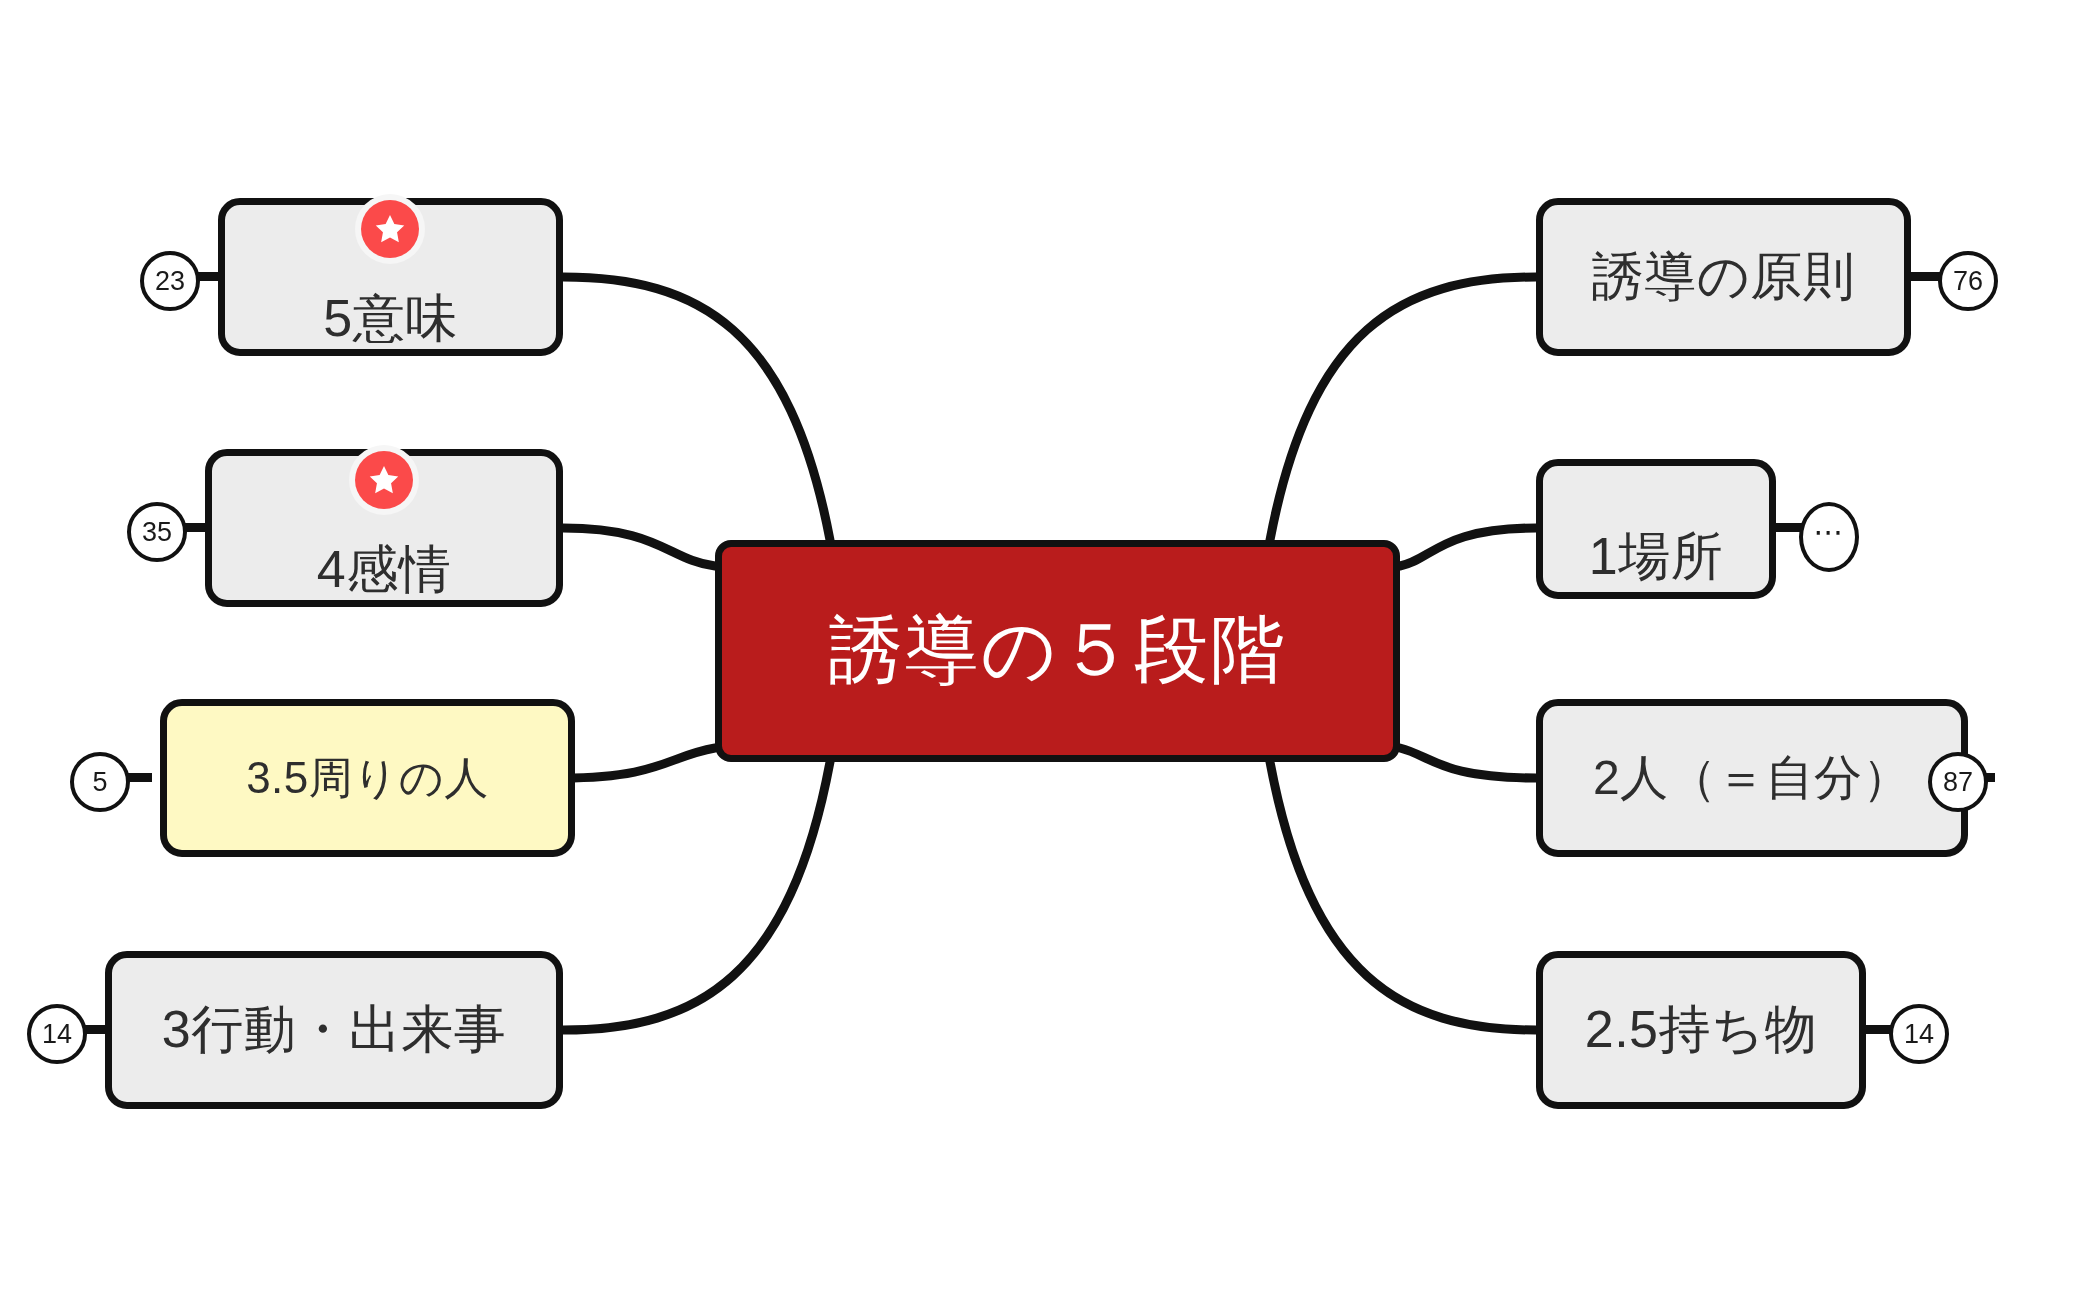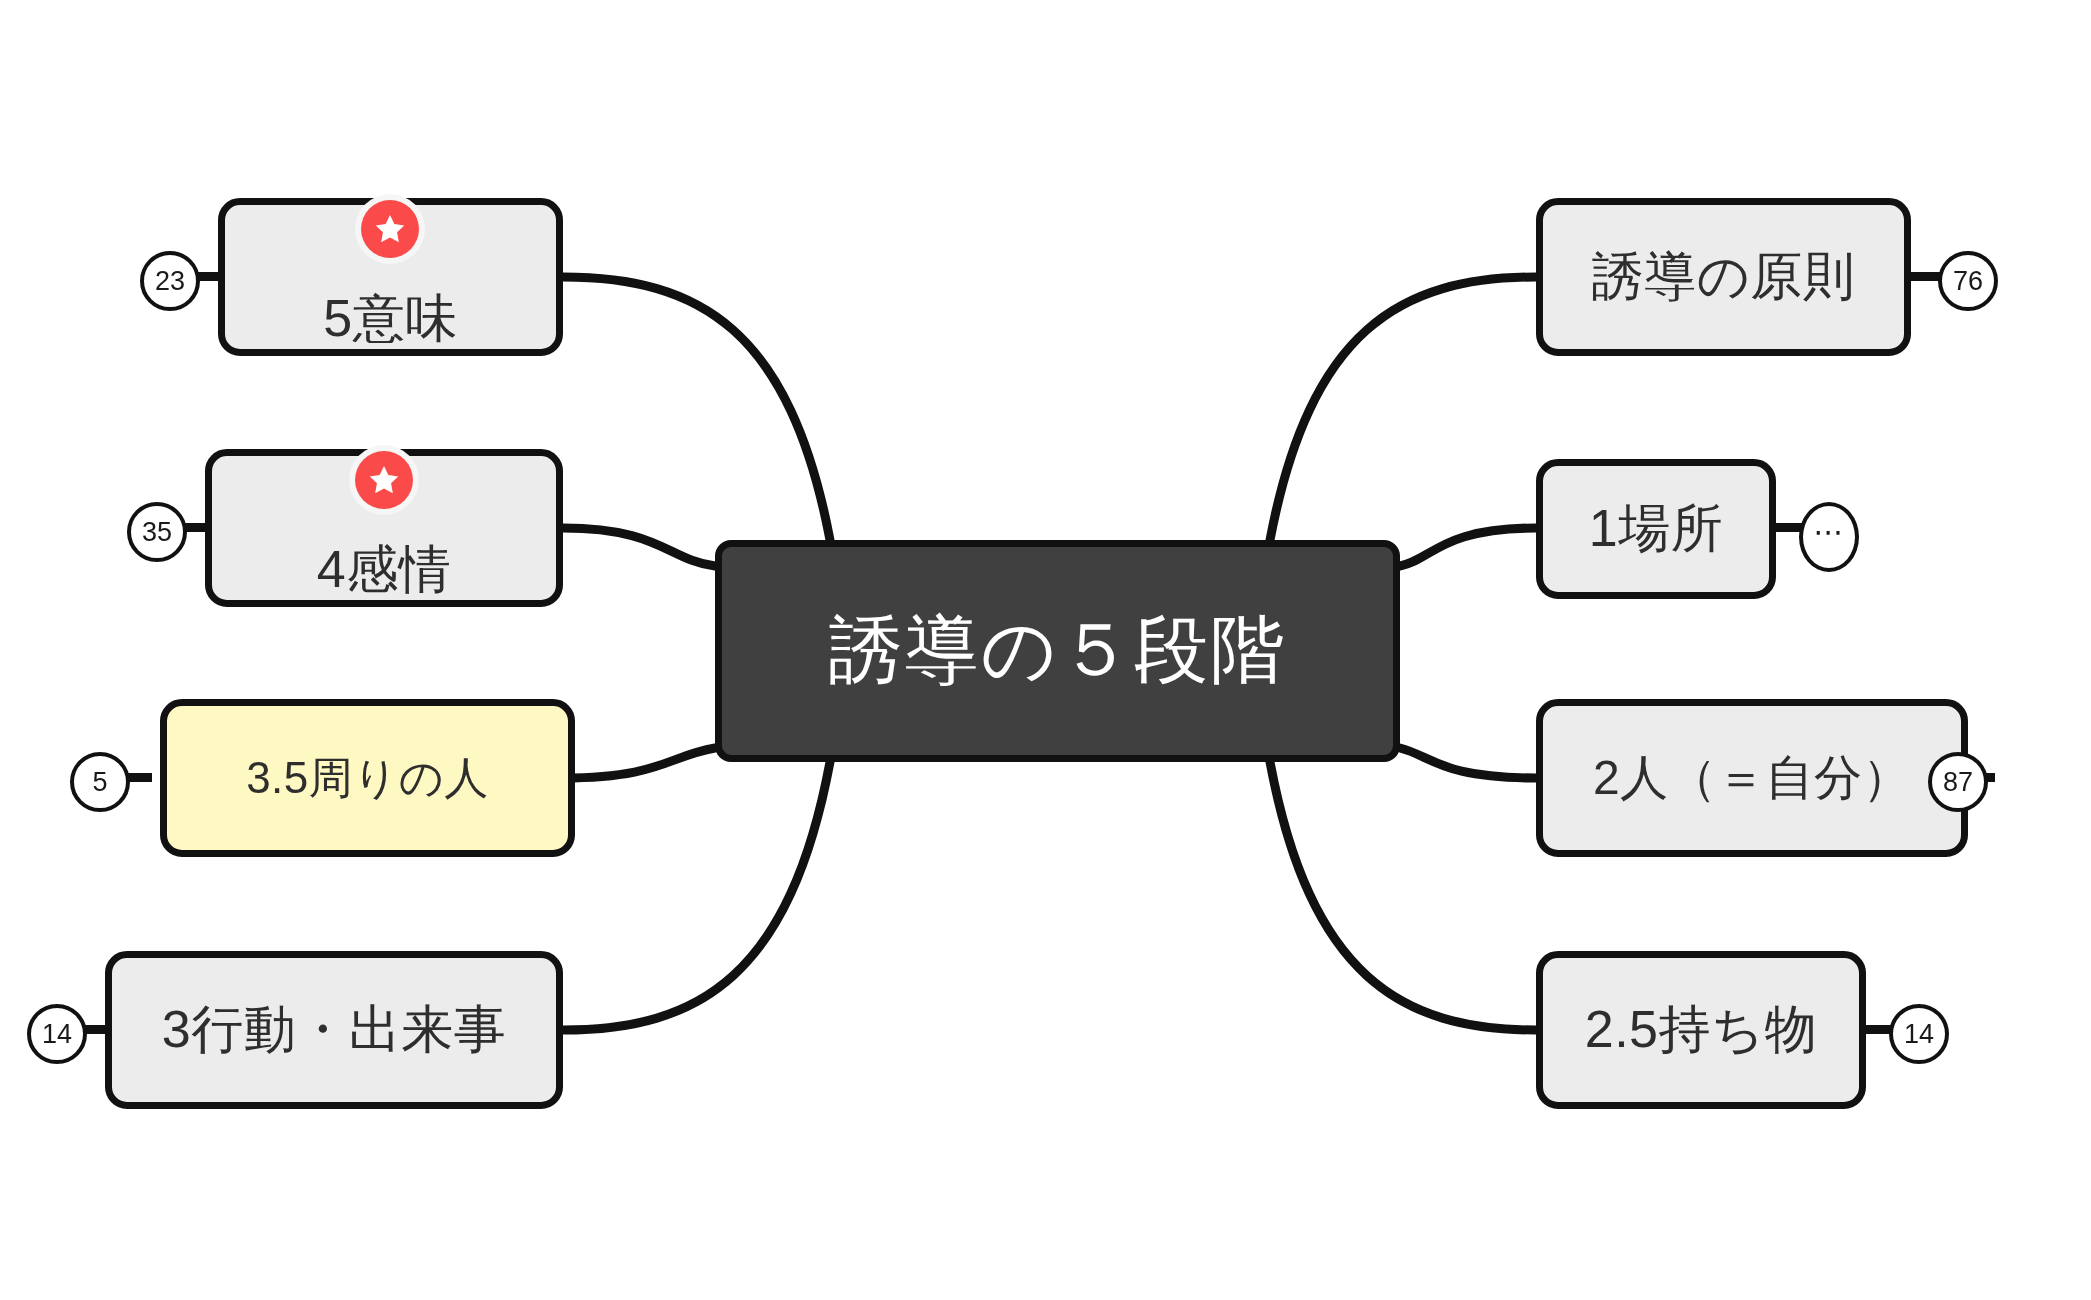--- a/index.html
+++ b/index.html
@@ -55,21 +55,21 @@
       <path d="M1536,277 C1400,277 1310,330 1270,540"></path>
 
       <path d="M1536,528 C1440,528 1432,560 1400,566"></path>
 
       <path d="M1536,778 C1440,778 1432,756 1400,748"></path>
 
       <path d="M1536,1030 C1400,1030 1310,975 1270,762"></path>
     </g>
   </svg>
 
-  <div class="center-node" id="center-node" style="left: 715px; top: 540px; width: 685px; height: 222px; background: #404040; color: rgb(255, 255, 255);">
+  <div class="center-node" id="center-node" style="left: 715px; top: 540px; width: 685px; height: 222px; background: #b91c1c; color: rgb(255, 255, 255);">
     <span class="label">誘導の５段階</span>
   </div>
 
   <div class="node" style="left: 218px; top: 198px; width: 345px; height: 158px; font-size: 52px; background: rgb(236, 236, 236); border-color: rgb(17, 17, 17);">
     <span class="nrow">
       <span class="star-badge" style="background: rgb(251, 74, 74);">
         <svg viewBox="0 0 24 24">
             <path fill="#ffffff" d="M12 2.6l2.9 6.1 6.6.9-4.8 4.6 1.2 6.6L12 17.6 6.1 20.8l1.2-6.6L2.5 9.6l6.6-.9z"></path>
           </svg>
       </span>
@@ -103,21 +103,21 @@
   </div>
   <div class="stub" style="left:75px;top:1025px;width:34px;"></div>
   <div class="counter" style="left:27px;top:1004px;">14</div>
 
   <div class="node" style="left: 1536px; top: 198px; width: 375px; height: 158px; font-size: 52px; background: rgb(236, 236, 236); border-color: rgb(17, 17, 17);">
     <span class="label">誘導の原則</span>
   </div>
   <div class="stub" style="left:1908px;top:272px;width:34px;"></div>
   <div class="counter" style="left:1938px;top:251px;text-align:center;">76</div>
 
-  <div class="node" style="left: 1536px; top: 459px; width: 240px; height: 140px; font-size: 52px; background: rgb(236, 236, 236); border-color: rgb(17, 17, 17);">
+  <div class="node" style="left: 1536px; top: 459px; width: 240px; height: 140px; font-size: 52px; background: rgb(236, 236, 236); border-color: rgb(17, 17, 17); align-items: flex-end;">
     <span class="label">1場所</span>
   </div>
   <div class="stub" style="left:1773px;top:523px;width:30px;"></div>
   <div class="counter dots" style="left:1799px;top:502px;">⋯</div>
 
   <div class="node" style="left: 1536px; top: 699px; width: 432px; height: 158px; font-size: 48px; background: rgb(236, 236, 236); border-color: rgb(17, 17, 17);">
     <span class="label">2人（＝自分）</span>
   </div>
   <div class="stub" style="left:1965px;top:773px;width:30px;"></div>
   <div class="counter" style="left:1928px;top:752px;">87</div>

